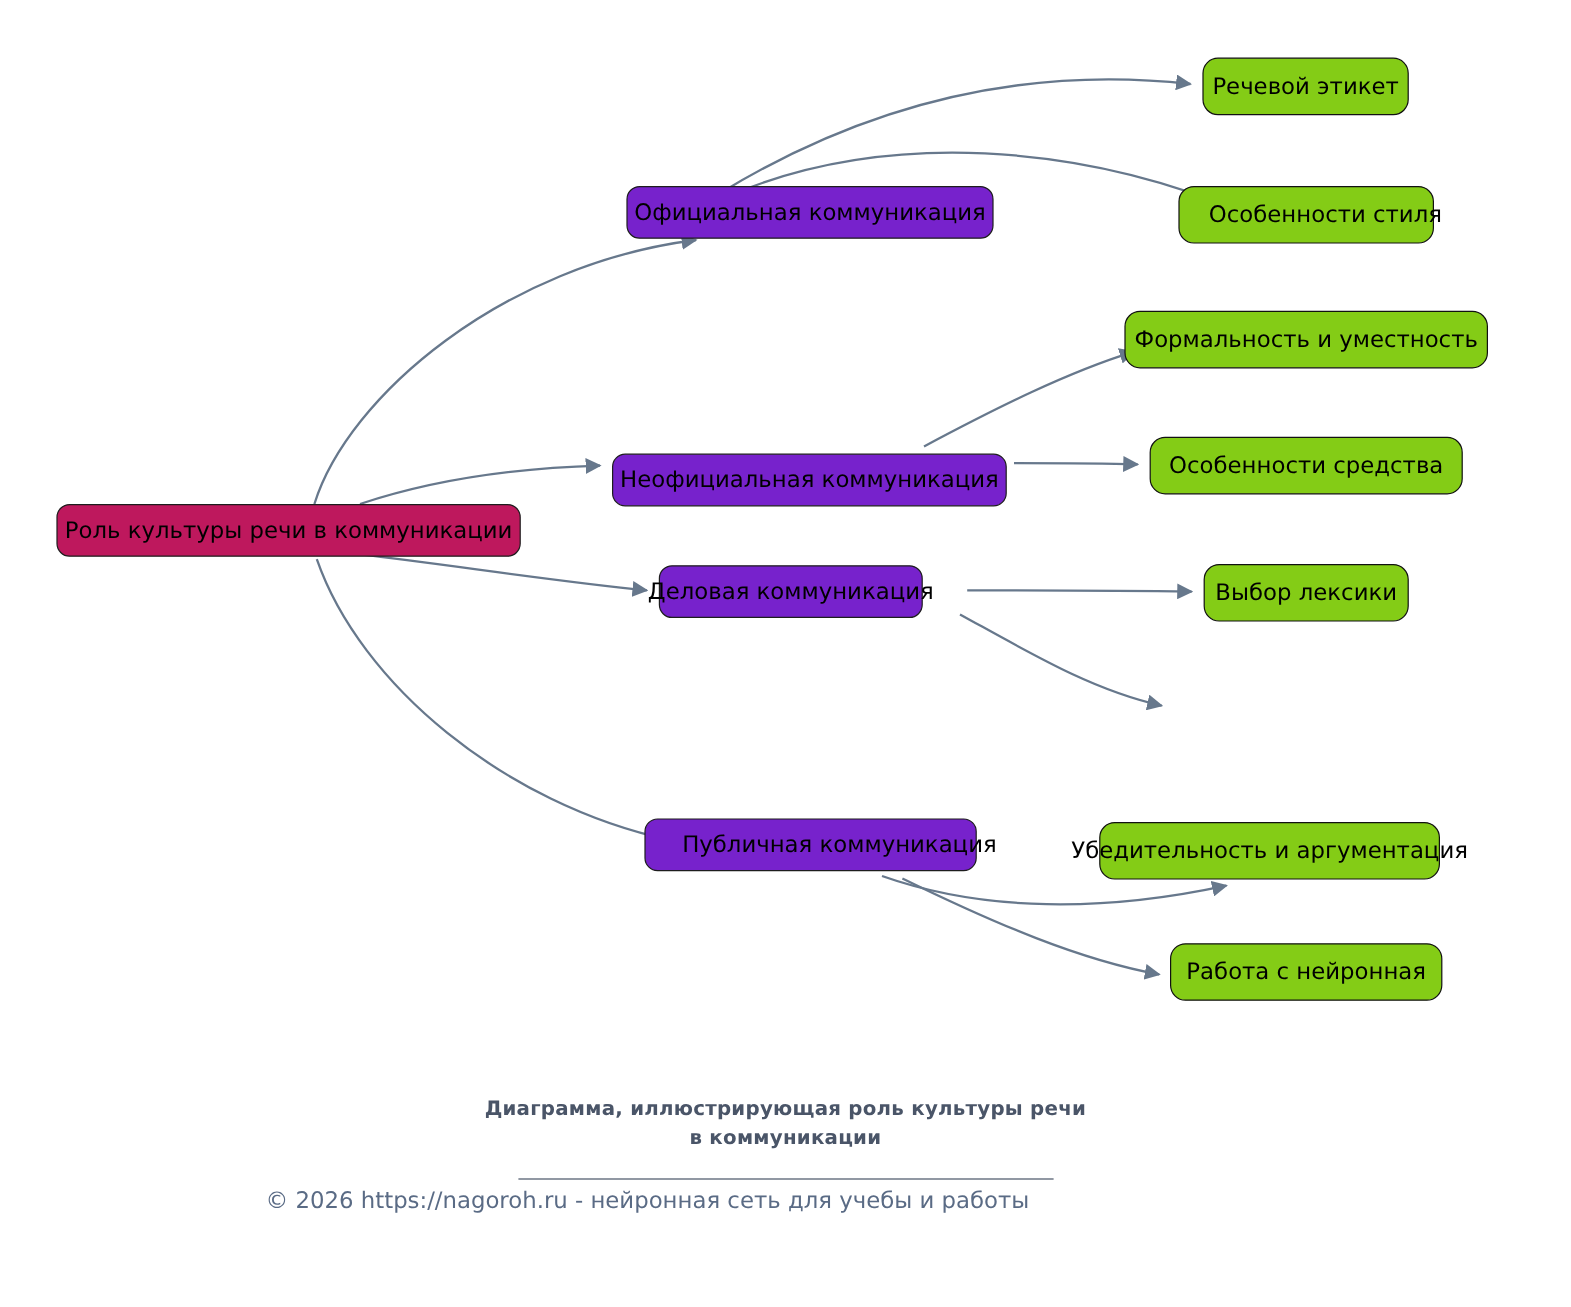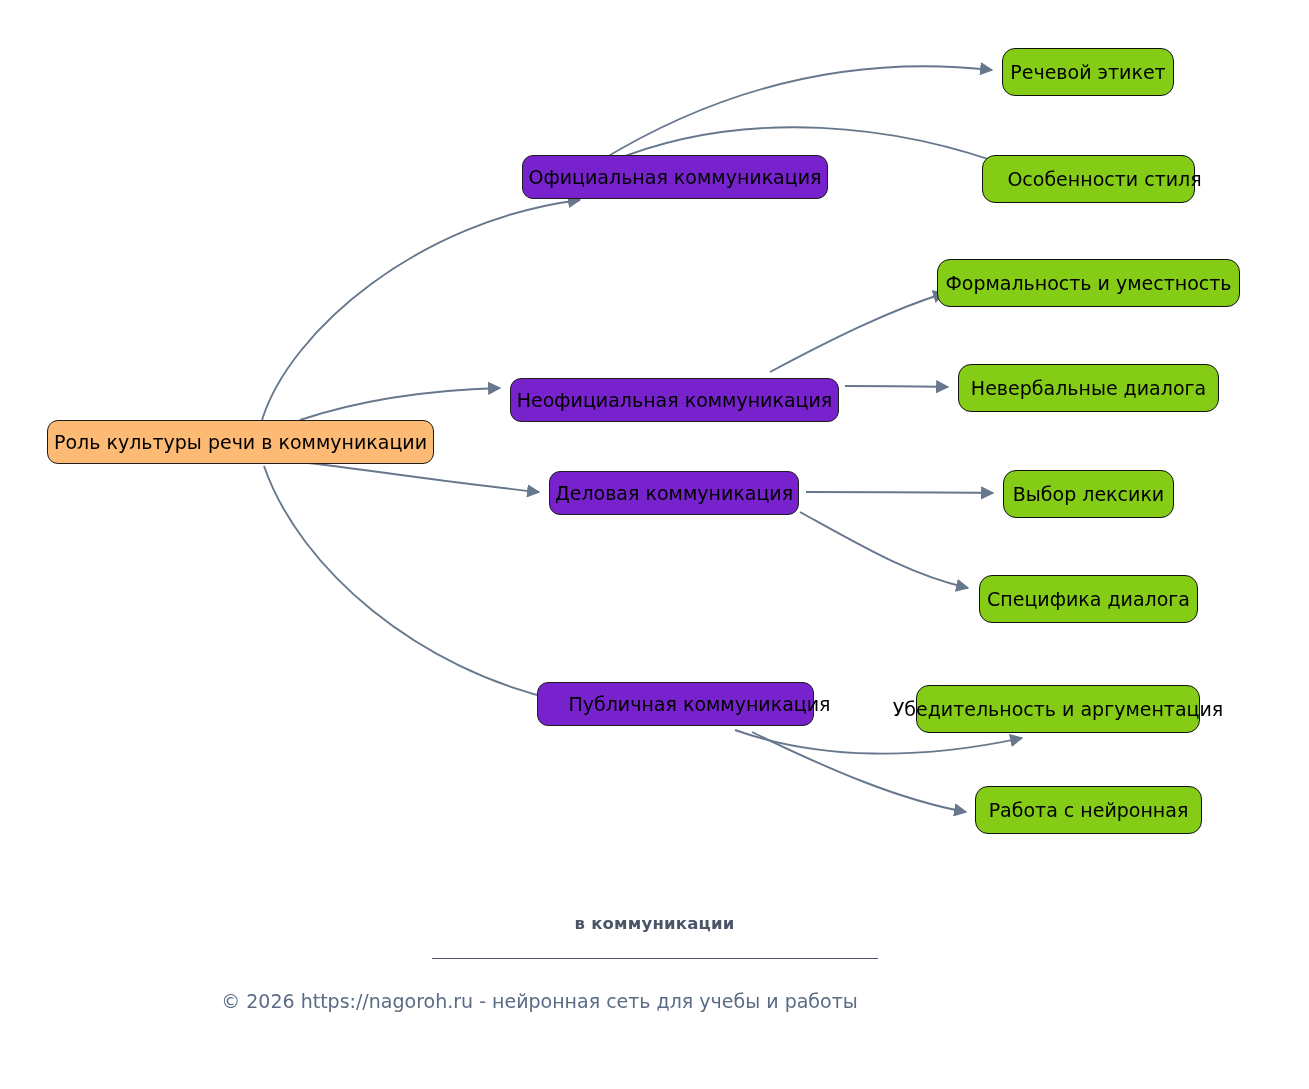--- a/index.html
+++ b/index.html
@@ -35,21 +35,21 @@
     box-sizing: border-box;
     display: flex;
     align-items: center;
     justify-content: center;
     text-align: center;
     white-space: nowrap;
     line-height: 1.1;
   }
 
   .node-root {
-    background: #fdba74;
+    background: #be185d;
     border: 1.6px solid #1d1d1d;
     border-radius: 11px;
     color: #000000;
     font-size: 19px;
     height: 44px;
   }
 
   .node-branch {
     background: #7722CC;
     border: 1.6px solid #1d1d1d;
@@ -143,43 +143,41 @@
     <span>Особенности стиля</span>
   </div>
 
   <div class="node node-branch" style="left:510px; top:366px; width:329px;margin-top:12px;">
     <span>Неофициальная коммуникация</span>
   </div>
   <div class="node node-leaf" style="left:937px; top:259px; width:303px;">
     <span>Формальность и уместность</span>
   </div>
   <div class="node node-leaf" style="left:958px; top:364px; width:261px;">
-    <span>Невербальные диалога</span>
+    <span>Особенности средства</span>
   </div>
 
-  <div class="node node-branch" style="left:549px; top:471px; width:250px;">
+  <div class="node node-branch" style="left:549px; top:471px; width:220px;">
     <span>Деловая коммуникация</span>
   </div>
   <div class="node node-leaf" style="left:1003px; top:470px; width:171px;">
     <span>Выбор лексики</span>
-  </div>
-  <div class="node node-leaf" style="left:979px; top:575px; width:219px;">
-    <span>Специфика диалога</span>
   </div>
 
   <div class="node node-branch" style="left:537px; top:682px; width:277px;padding-left:48px;">
     <span>Публичная коммуникация</span>
   </div>
   <div class="node node-leaf" style="left:916px; top:685px; width:284px;justify-content:center;">
     <span>Убедительность и аргументация</span>
   </div>
   <div class="node node-leaf" style="left:975px; top:786px; width:227px;">
     <span>Работа с нейронная</span>
   </div>
 
   <div class="caption-block">
+    <div class="caption-title">Диаграмма, иллюстрирующая роль культуры речи</div>
     <div class="caption-title">в коммуникации</div>
     <div class="caption-rule"></div>
   </div>
 
   <div class="footer-text">© 2026 https://nagoroh.ru - нейронная сеть для учебы и работы</div>
 
 </div>
 
 </body></html>

